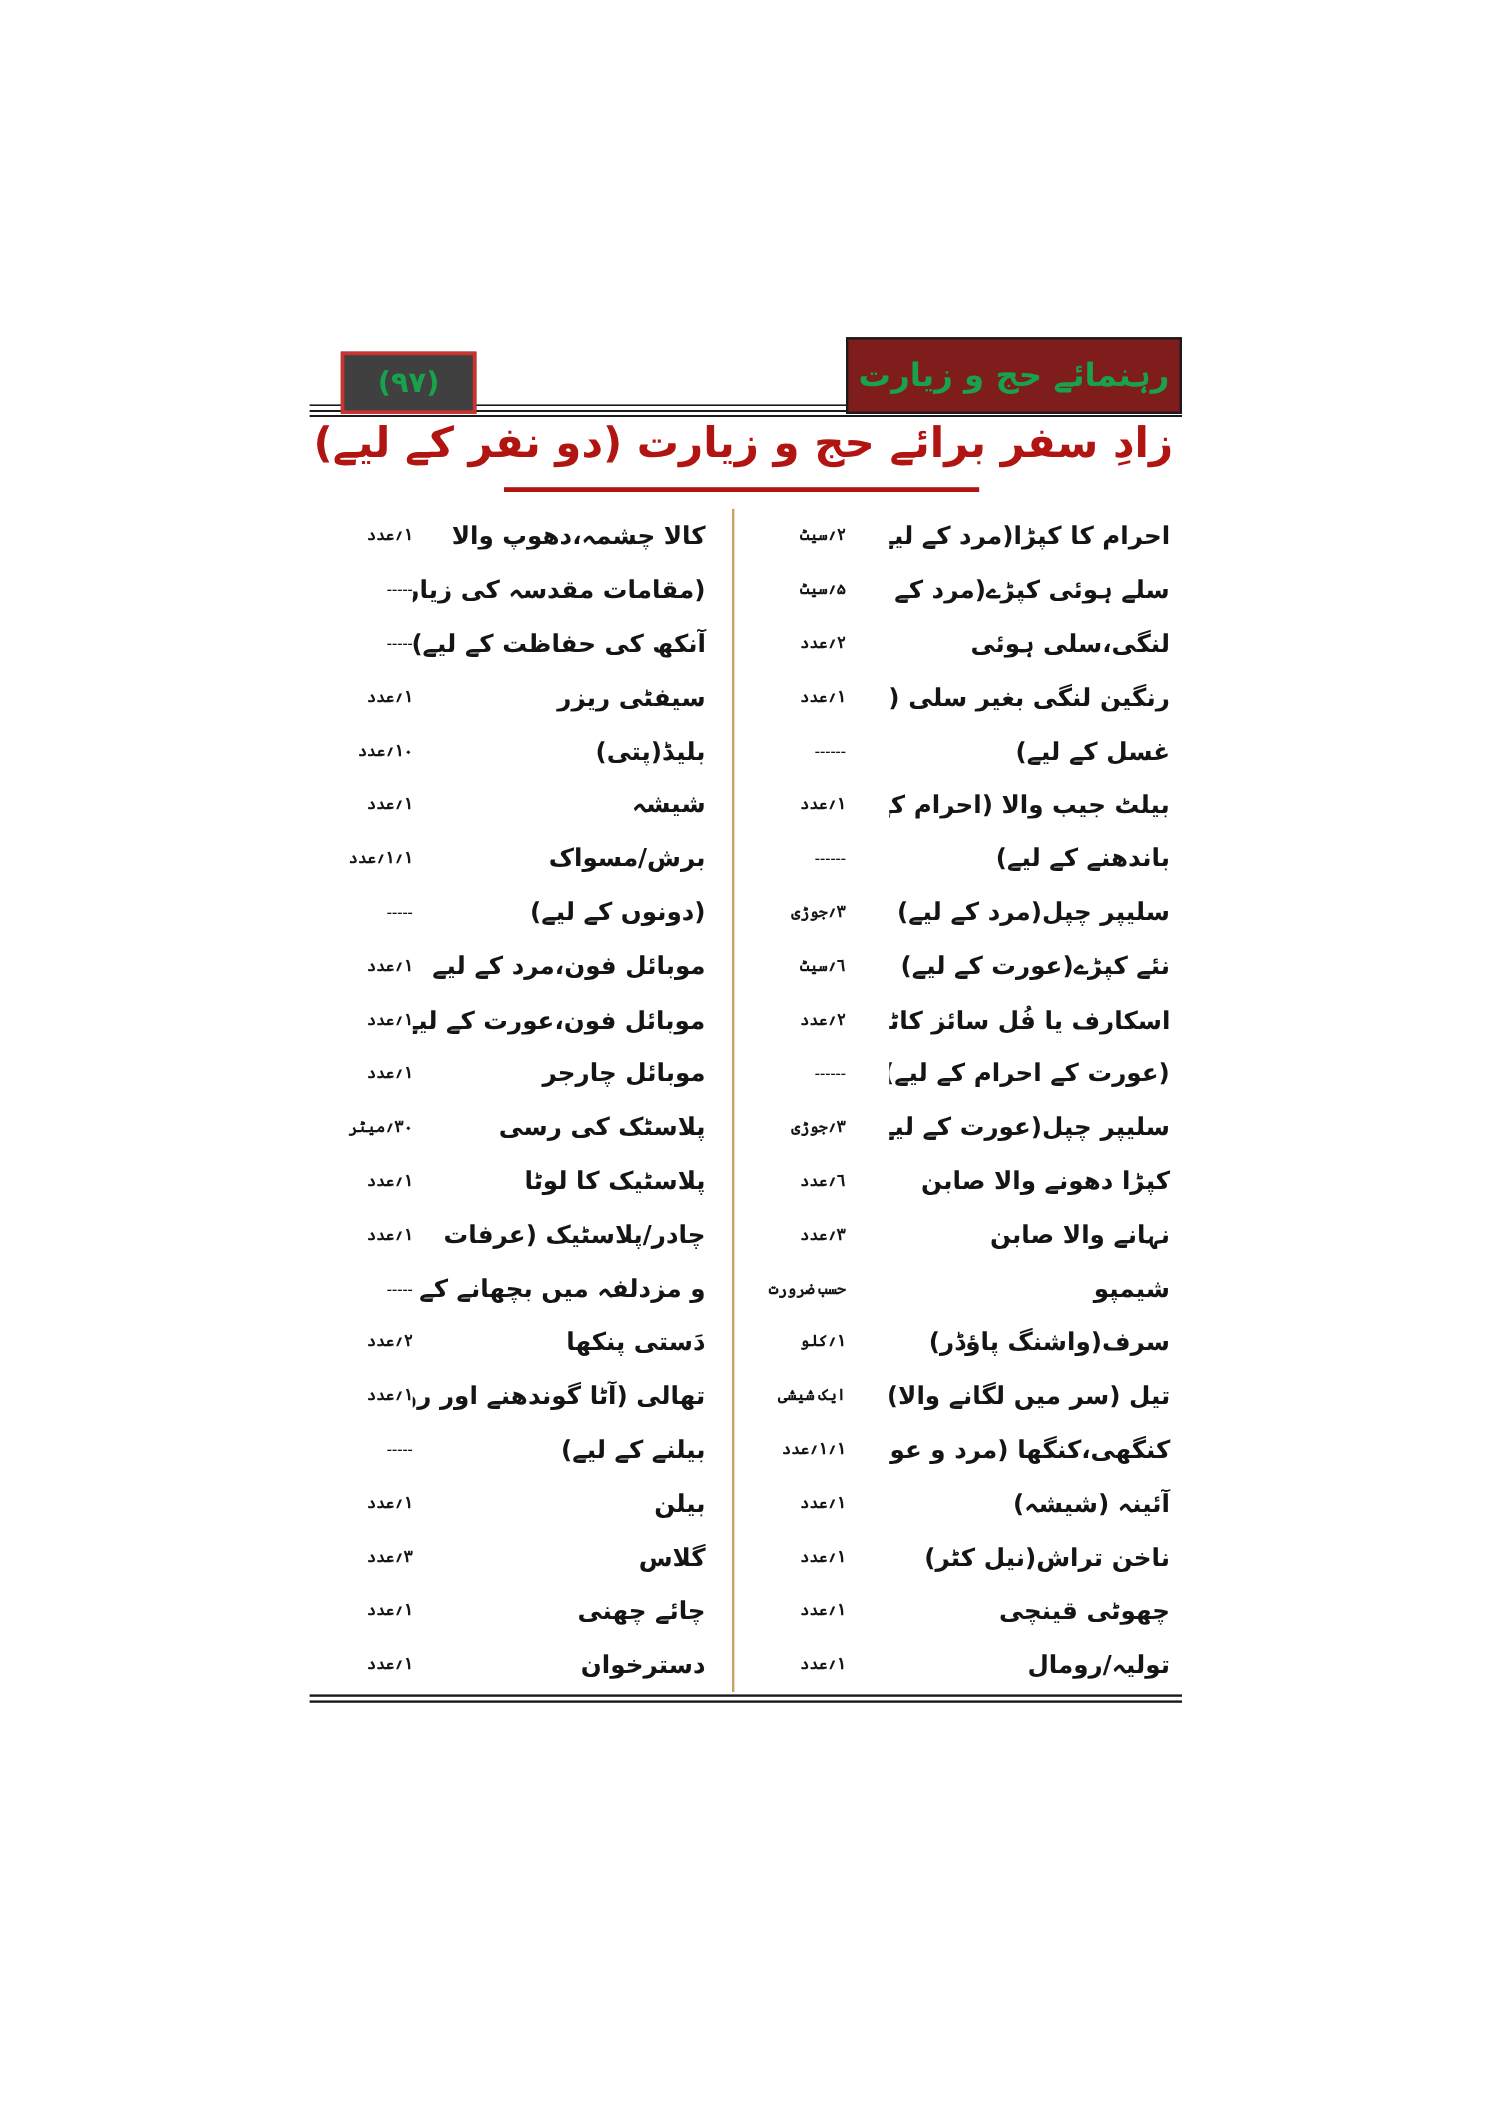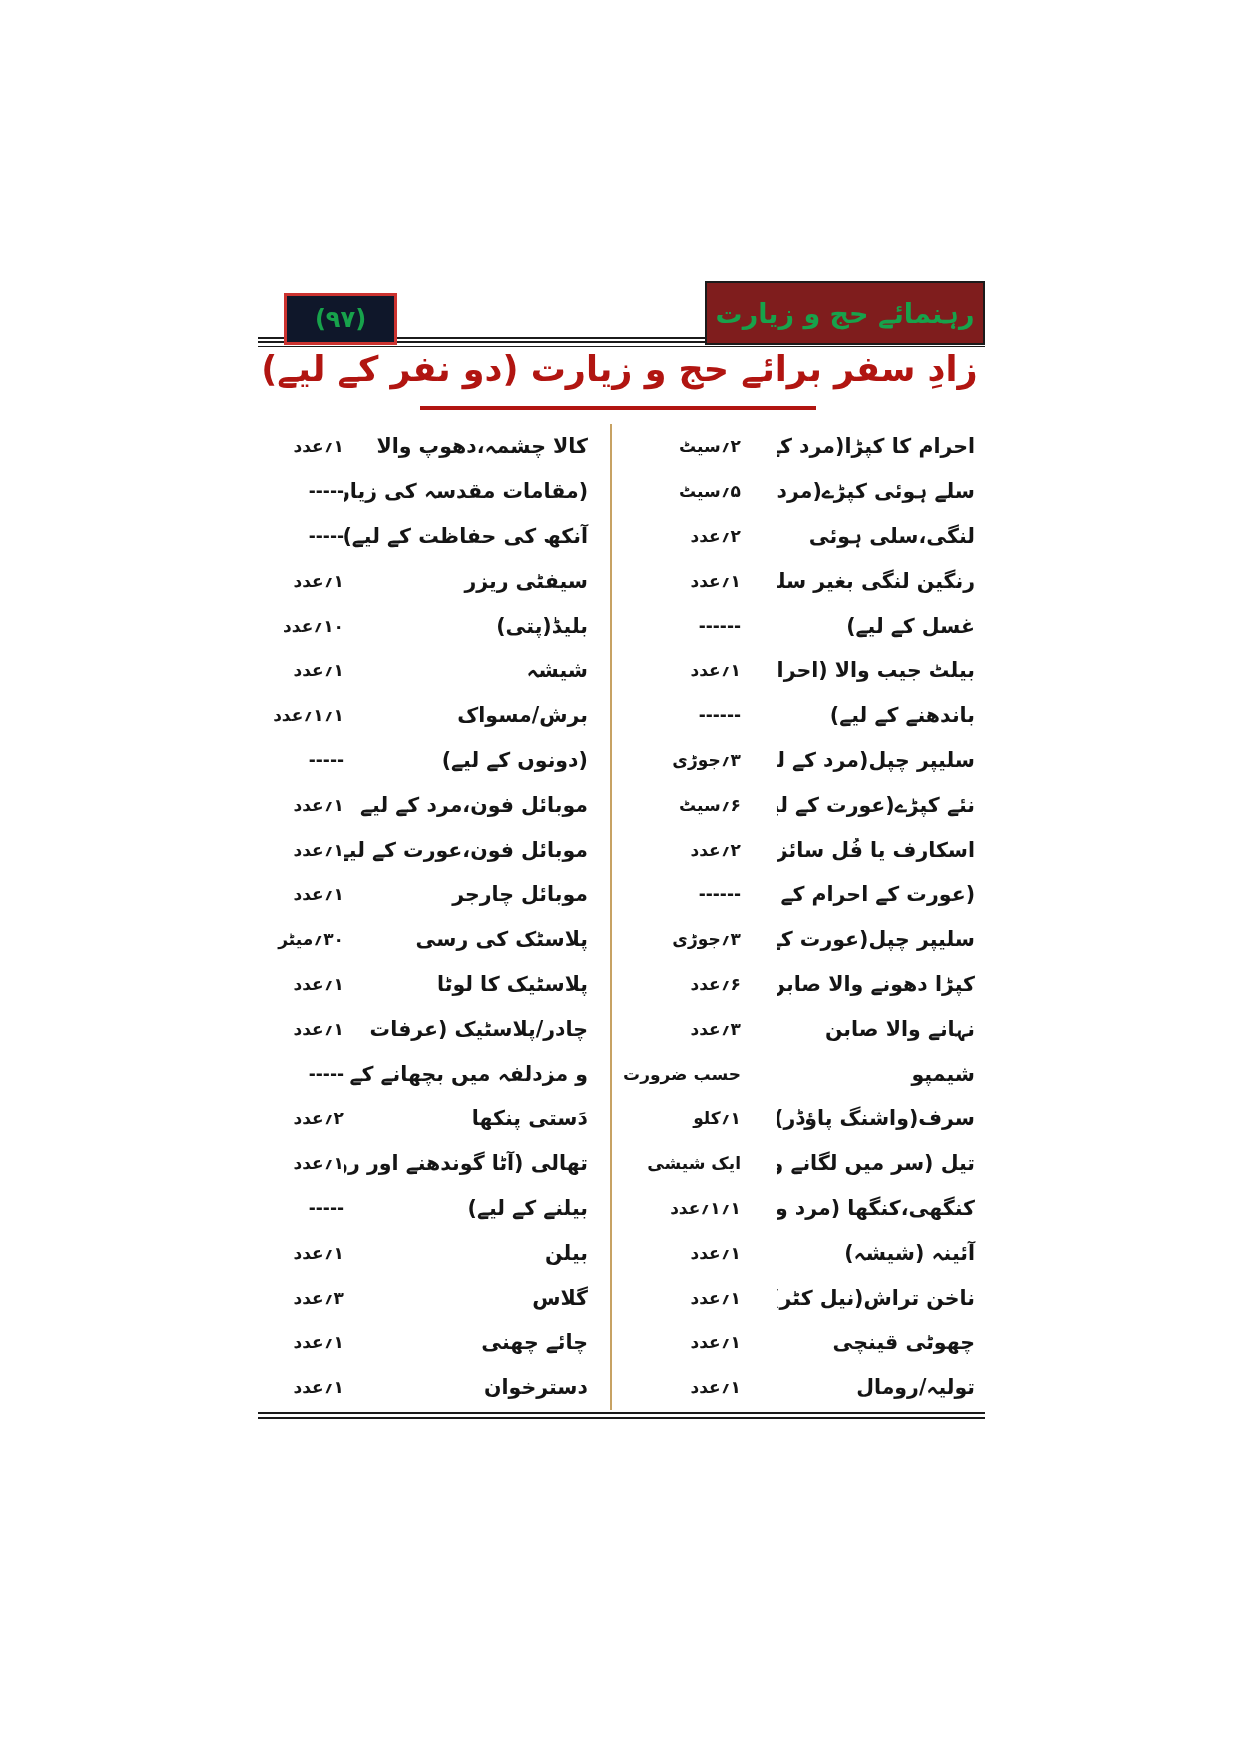--- a/index.html
+++ b/index.html
@@ -21,21 +21,21 @@
     position:absolute; left:705px; top:281px; width:280px; height:64px;
     background:#7f1d1d; border:2.5px solid #1b1b1b; z-index:2;
     display:flex; align-items:center; justify-content:center;
   }
   .book-title-box span {
     color:#17a24b; font-size:27px; font-weight:bold; direction:rtl;
     white-space:nowrap;
   }
   .page-number-box {
     position:absolute; left:284px; top:293px; width:113px; height:52px;
-    background:#0f172a; border:3px solid #cc3330; z-index:2;
+    background:#404040; border:3px solid #cc3330; z-index:2;
     display:flex; align-items:center; justify-content:center;
   }
   .page-number-box span {
     color:#17a24b; font-size:24px; font-weight:bold; direction:ltr;
   }
 
   
   .main-title {
     position:absolute; top:349px; left:0; width:100%;
     text-align:center; direction:rtl;
@@ -59,24 +59,24 @@
 
   .row {
     height:44.8px; display:flex; direction:rtl; align-items:center;
   }
   .row .item {
     flex:1; text-align:right; direction:rtl;
     font-size:20.5px; font-weight:700; white-space:nowrap; overflow:hidden;
   }
   .row .qty {
     text-align:right; direction:rtl;
-    font-size:17px; font-weight:600; white-space:nowrap;
+    font-size:13px; font-weight:600; white-space:nowrap;font-family:Liberation Serif, serif;
   }
   .right-half .item { padding-right:10px;margin-left:36px; }
-  .right-half .qty  { width:93px;margin-left:36px; }
+  .right-half .qty  { width:93px; }
   .left-half  .item { padding-right:22px; }
   .left-half  .qty  { width:86px; }
 
   
   .bottom-rule {
     position:absolute; left:258px; top:1412px; width:727px; height:7px;
     border-top:2px solid #1b1b1b; border-bottom:2px solid #1b1b1b;
   }
 </style>
 </head>

